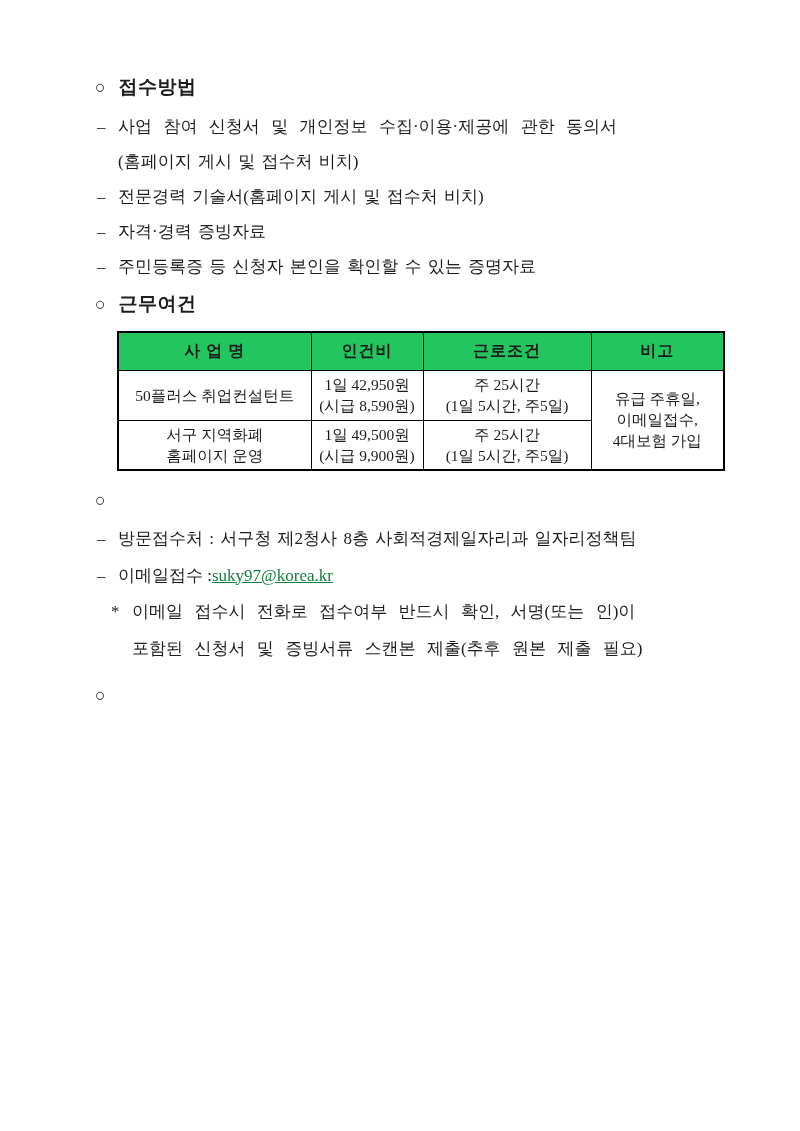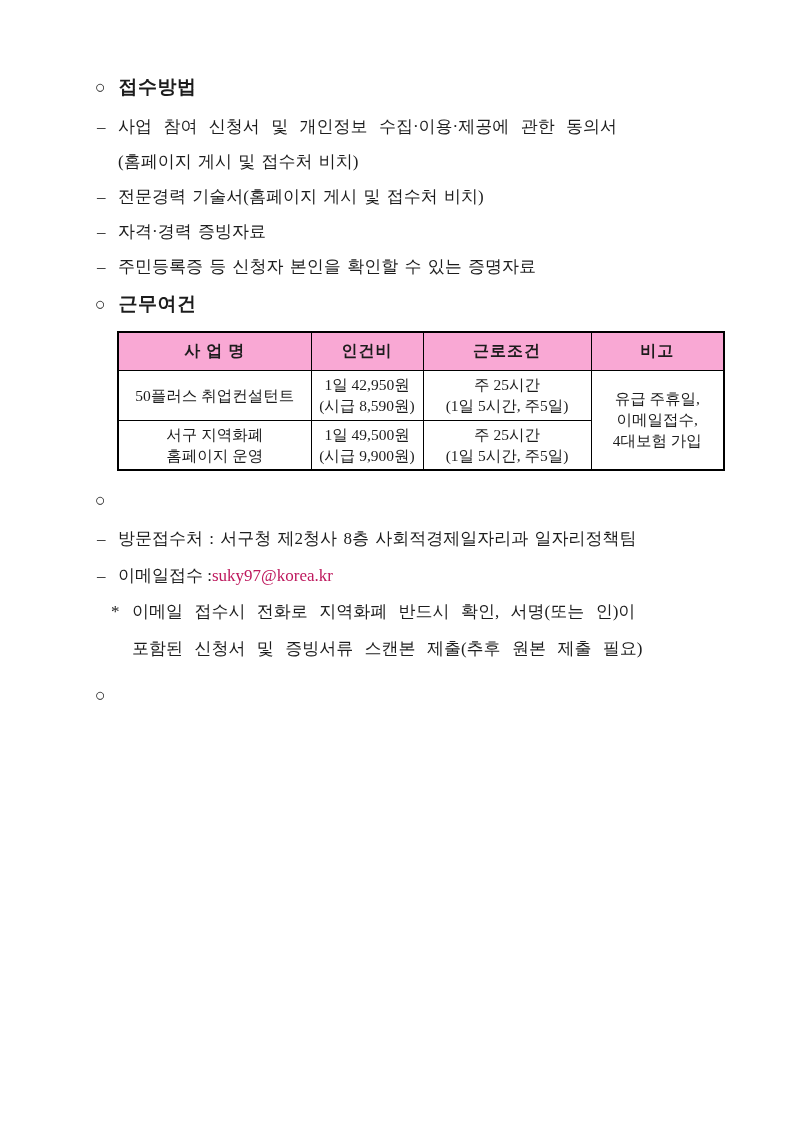--- a/index.html
+++ b/index.html
@@ -38,32 +38,32 @@
     table-layout: fixed;
     border: 2px solid #000;
     font-family: "Liberation Serif", "DejaVu Serif", serif;
   }
   th, td {
     border: 1px solid #000;
     text-align: center; vertical-align: middle;
     white-space: pre-line;
   }
   thead th {
-    background: #f9a8d4;
+    background: #22c55e;
     height: 38px;
     font-size: 16px; font-weight: bold;
     letter-spacing: 1px;
   }
   tbody td { height: 50px; font-size: 15.5px; line-height: 21px; }
 
   
   .apply-items { margin-top: 7px; }
   .apply-items .item { line-height: 36.5px; }
   .note .dash { padding-left: 16px; width: 37px; flex: 0 0 37px; }
-  .email-link { color: #be185d; }
+  .email-link { color: #15803d; text-decoration: underline; }
 
   
   .contact { margin-top: 14px; }
   .gap-a { margin-top: 6px; }
   .gap-b { margin-top: 15px; }
 </style>
 </head>
 <body>
 
 <div class="doc">
@@ -147,21 +147,21 @@
       <span class="dash">–</span>
       <span class="midwide">방문접수처 : 서구청 제2청사 8층 사회적경제일자리과 일자리정책팀</span>
     </div>
     <div class="item">
       <span class="dash">–</span>
       <span>이메일접수 : </span>
       <span class="email-link">suky97@korea.kr</span>
     </div>
     <div class="item note">
       <span class="dash">*</span>
-      <span class="wide">이메일 접수시 전화로 지역화폐 반드시 확인, 서명(또는 인)이</span>
+      <span class="wide">이메일 접수시 전화로 접수여부 반드시 확인, 서명(또는 인)이</span>
     </div>
     <div class="item note cont">
       <span class="dash">*</span>
       <span class="wide">포함된 신청서 및 증빙서류 스캔본 제출(추후 원본 제출 필요)</span>
     </div>
   </div>
 
   <div class="sec-head contact">
     <span class="marker">○</span>
   </div>

